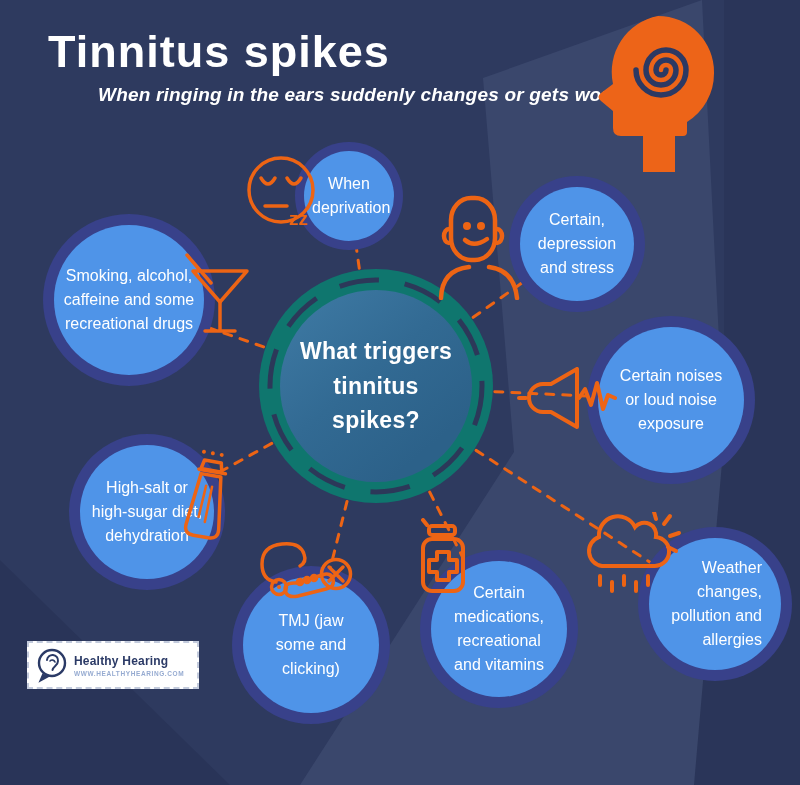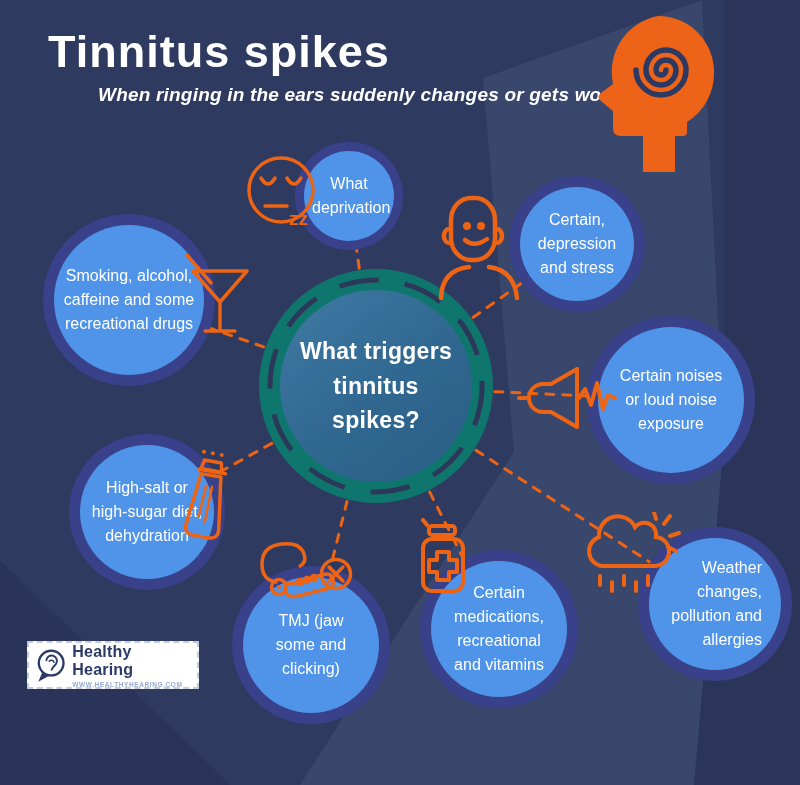--- a/index.html
+++ b/index.html
@@ -39,21 +39,21 @@
              display:flex; align-items:center; justify-content:center; text-align:center; }
   .central .question { color:#ffffff; font-size:23px; font-weight:700; line-height:1.5; letter-spacing:0.3px; padding:10px; }
   .central svg.dash-ring { position:absolute; inset:0; }
 
   .icon { position:absolute; z-index:5; }
 
   
   .hh-logo { position:absolute; left:27px; top:641px; width:172px; height:48px; background:#ffffff;
              border:2px dashed #c3cbdd; display:flex; align-items:center; gap:5px; padding:3px 6px; z-index:6; }
   .hh-text { display:flex; flex-direction:column; }
-  .hh-name { color:#2b3a66; font-size:16px; font-weight:800; letter-spacing:0.2px; }
+  .hh-name { color:#2b3a66; font-size:12px; font-weight:800; letter-spacing:0.2px; }
   .hh-url  { color:#96abd1; font-size:6.5px; font-weight:700; letter-spacing:0.6px; margin-top:2px; }
 </style>
 </head>
 <body>
 
 <svg class="layer" viewBox="0 0 800 785">
   <polygon points="483,78 702,0 724,440 694,785 300,785 514,452" fill="rgba(167,185,226,0.10)"></polygon>
   <polygon points="724,0 800,0 800,785 694,785 724,440" fill="rgba(0,0,20,0.08)"></polygon>
   <polygon points="0,560 230,785 0,785" fill="rgba(0,0,25,0.10)"></polygon>
 </svg>
@@ -83,21 +83,21 @@
   <svg class="dash-ring" viewBox="0 0 234 234">
     <circle cx="117" cy="117" r="106" fill="none" stroke="#2c3859" stroke-width="5" stroke-dasharray="40 26"></circle>
   </svg>
   <div class="inner">
     <div class="question">What triggers tinnitus spikes?</div>
   </div>
 </div>
 
 <div class="bubble b-sleep">
   <div class="fill">
-      <div class="label" style="max-width:86px;">What deprivation</div>
+      <div class="label" style="max-width:86px;">When deprivation</div>
     </div>
 </div>
 <div class="bubble b-anxiety">
   <div class="fill">
       <div class="label" style="max-width:98px;">Certain, depression and stress</div>
     </div>
 </div>
 <div class="bubble b-noise">
   <div class="fill">
       <div class="label" style="max-width:122px;">Certain noises or loud noise exposure</div>

